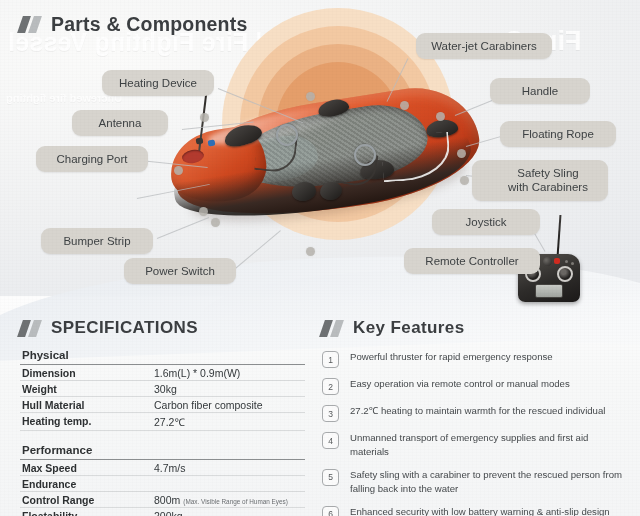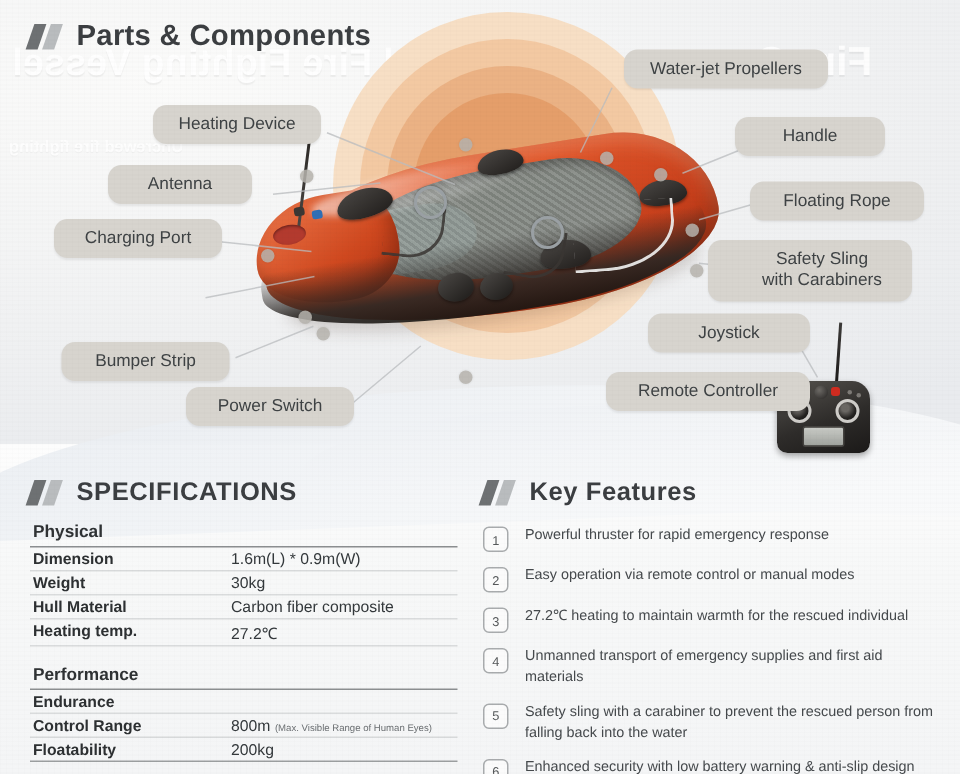--- a/index.html
+++ b/index.html
@@ -264,21 +264,21 @@
         <i class="b"></i>
       </span>
     <span class="hd-txt">Parts &amp; Components</span>
   </div>
 
   <div class="pill" style="left:102px;top:70px;width:88px;">Heating Device</div>
   <div class="pill" style="left:72px;top:110px;width:72px;">Antenna</div>
   <div class="pill" style="left:36px;top:146px;width:88px;">Charging Port</div>
   <div class="pill" style="left:41px;top:228px;width:88px;">Bumper Strip</div>
   <div class="pill" style="left:124px;top:258px;width:88px;">Power Switch</div>
-  <div class="pill" style="left:416px;top:33px;width:112px;">Water-jet Propellers</div>
+  <div class="pill" style="left:416px;top:33px;width:112px;">Water-jet Carabiners</div>
   <div class="pill" style="left:490px;top:78px;width:76px;">Handle</div>
   <div class="pill" style="left:500px;top:121px;width:92px;">Floating Rope</div>
   <div class="pill" style="left:472px;top:160px;width:96px;padding-left:28px;">Safety Sling
 with Carabiners</div>
   <div class="pill" style="left:432px;top:209px;width:84px;">Joystick</div>
   <div class="pill" style="left:404px;top:248px;width:112px;">Remote Controller</div>
 
   <div class="hd hd-sub" style="left:20px;top:318px;">
     <span class="hd-ico">
         <i class="a"></i>
@@ -302,20 +302,24 @@
       <span class="spec-k">Hull Material</span>
       <span class="spec-v">Carbon fiber composite</span>
     </div>
     <div class="spec-row">
       <span class="spec-k">Heating temp.</span>
       <span class="spec-v">27.2℃</span>
     </div>
 
     <div class="spec-grp mt">Performance</div>
     <div class="spec-row">
+      <span class="spec-k">Max Speed</span>
+      <span class="spec-v">4.7m/s</span>
+    </div>
+    <div class="spec-row">
       <span class="spec-k">Endurance</span>
     </div>
     <div class="spec-row">
       <span class="spec-k">Control Range</span>
       <span class="spec-v"><span>800m</span><span class="spec-note">(Max. Visible Range of Human Eyes)</span></span>
     </div>
     <div class="spec-row">
       <span class="spec-k">Floatability</span>
       <span class="spec-v">200kg</span>
     </div>

